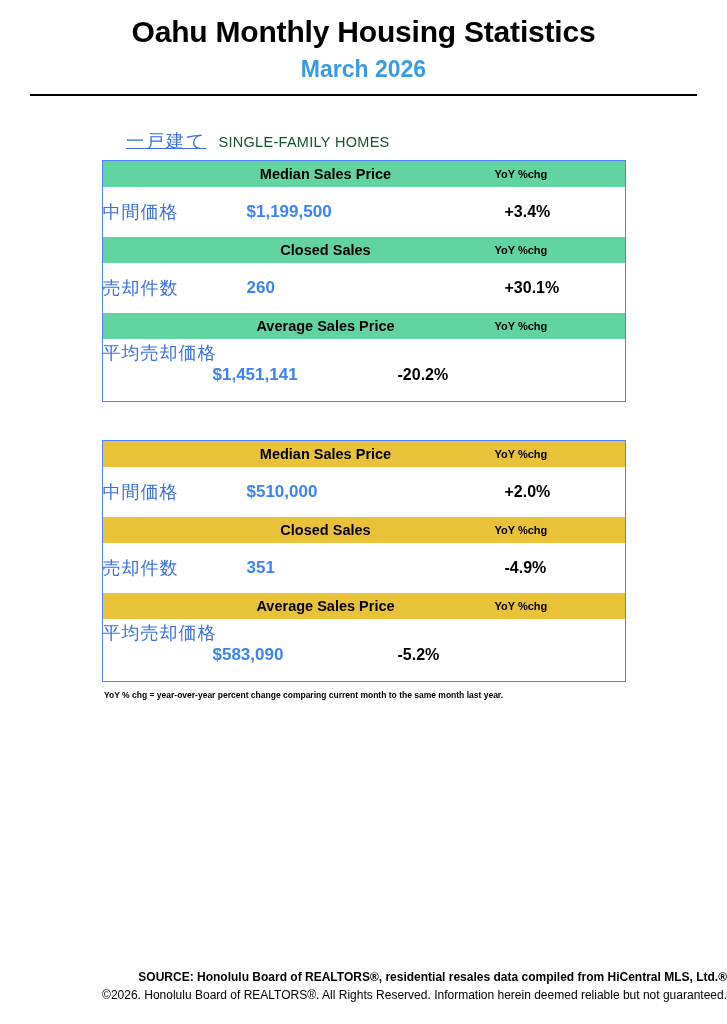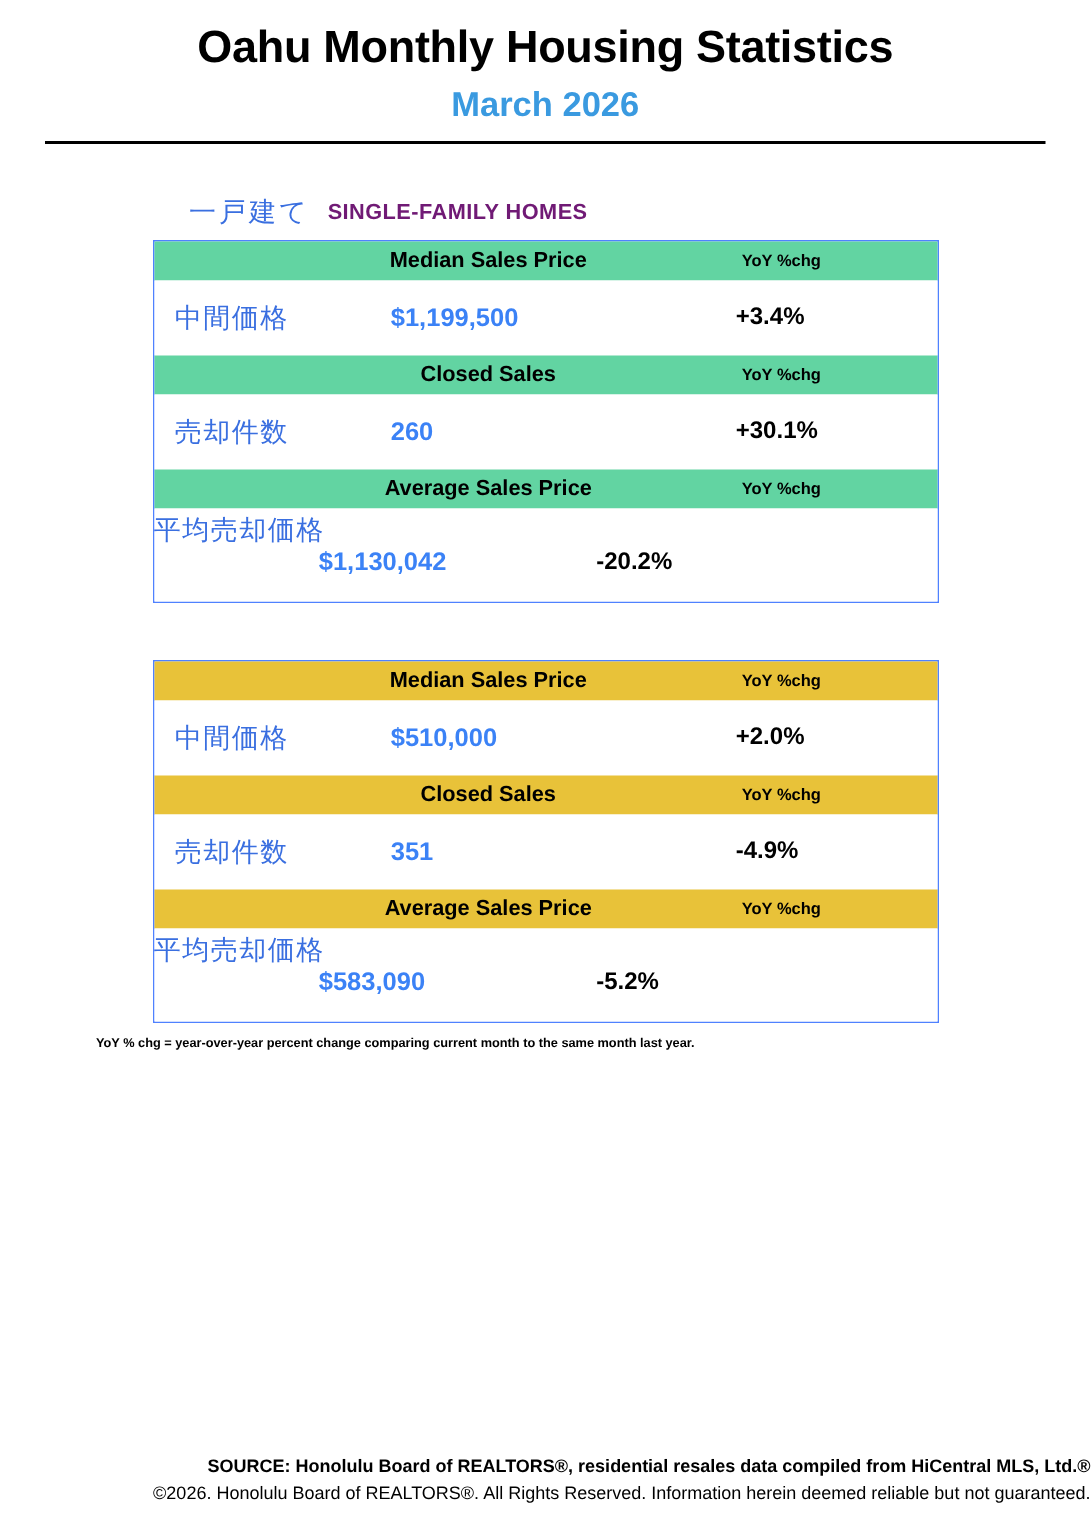--- a/index.html
+++ b/index.html
@@ -57,25 +57,26 @@
     display: flex;
     align-items: flex-end;
     padding-left: 126px;
     gap: 12px;
   }
   .section-label-jp {
     font-size: 18px;
     color: #3a6fe0;
     letter-spacing: 2px;
     line-height: 1.1;
+    text-decoration: underline;
   }
   .section-label-en {
     font-size: 14.5px;
-    font-weight: bold;
-    color: #701a75;
+    font-weight: normal;
+    color: #14532d;
     letter-spacing: 0.3px;
     padding-bottom: 2px;
   }
 
   .table-box {
     margin: 8px auto 0 auto;
     width: 524px;
     border: 1.5px solid #4f81ff;
     box-sizing: border-box;
     background: #ffffff;
@@ -104,21 +105,21 @@
     text-align: left;
     font-size: 11px;
     font-weight: bold;
     color: #000000;
   }
 
   .row {
     display: flex;
     align-items: center;
     height: 50px;
-    padding: 0 14px;
+    padding: 0 0;
     box-sizing: border-box;
     background: #ffffff;
   }
   .row .jp {
     width: 140px;
     font-size: 18px;
     color: #3a6fe0;
     letter-spacing: 1px;
     white-space: nowrap;
   }
@@ -164,21 +165,21 @@
   .row.avg .chg {
     position: absolute;
     left: 285px;
     top: 27px;
     width: 140px;
     padding-left: 10px;
   }
 
   .footnote {
     margin: 8px 0 0 0;
-    padding-left: 64px;
+    padding-left: 104px;
     font-size: 8.5px;
     font-weight: bold;
     color: #000000;
   }
 
   .footer {
     position: absolute;
     left: 0;
     right: 0;
     bottom: 22px;
@@ -239,21 +240,21 @@
         <span class="value">260</span>
         <span class="chg">+30.1%</span>
       </div>
 
       <div class="band sf">
         <span class="band-title">Average Sales Price</span>
         <span class="band-yoy">YoY %chg</span>
       </div>
       <div class="row avg">
         <span class="jp">平均売却価格</span>
-        <span class="value">$1,130,042</span>
+        <span class="value">$1,451,141</span>
         <span class="chg">-20.2%</span>
       </div>
 
     </div>
   </div>
 
   <div class="spacer-2"></div>
 
   <div class="section">
 

